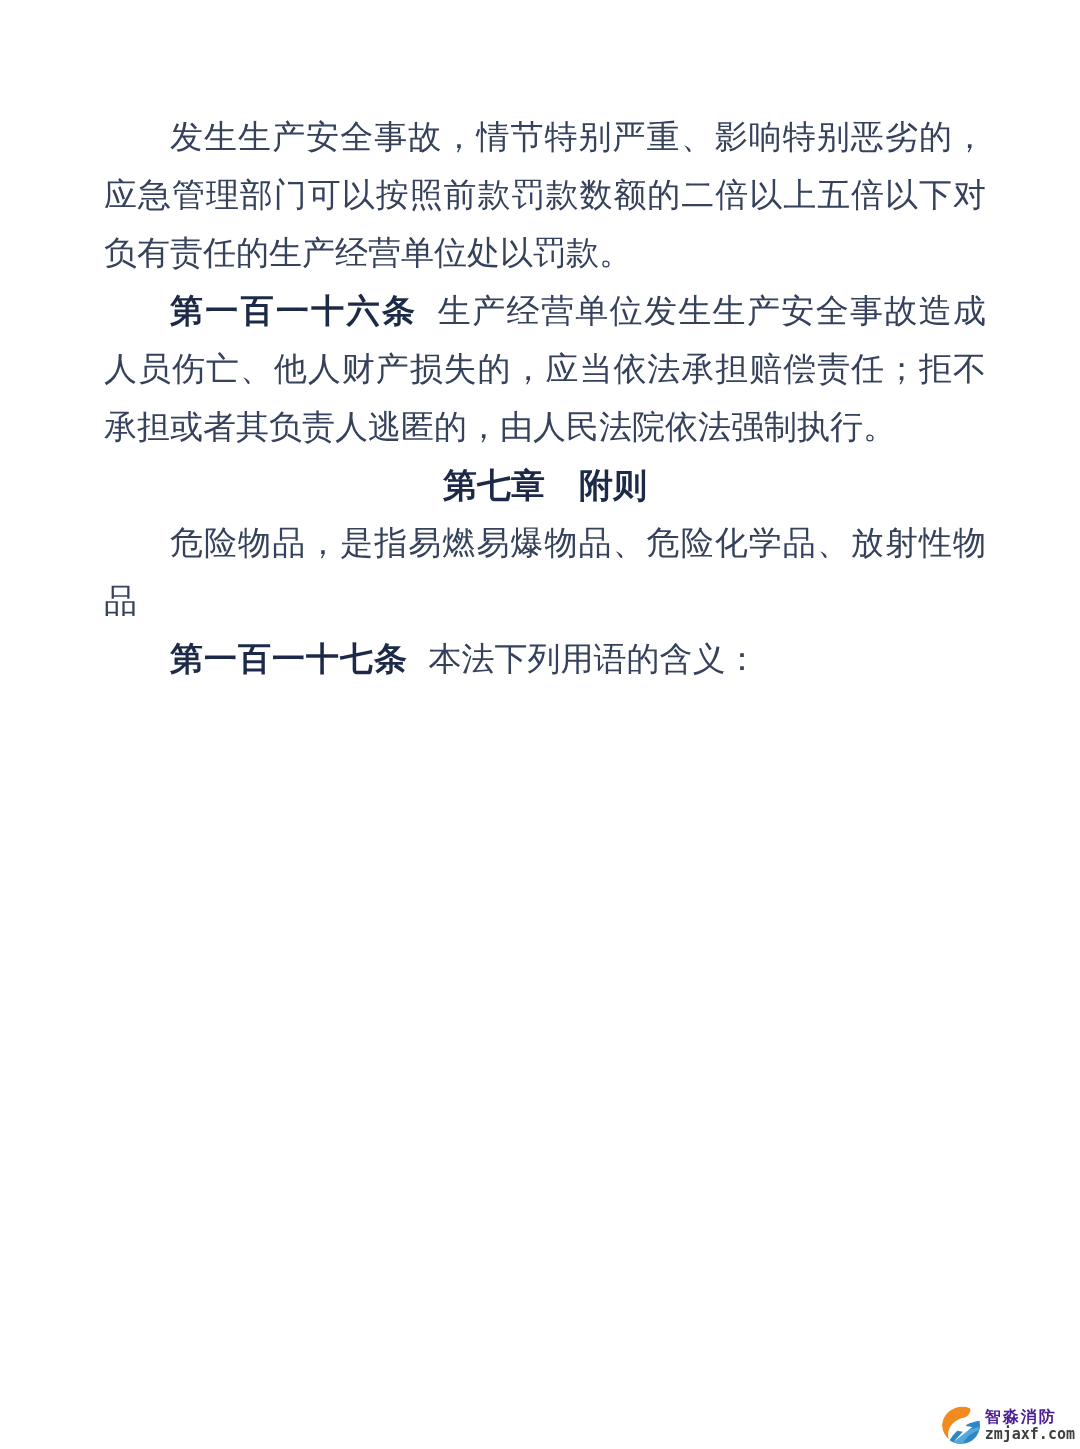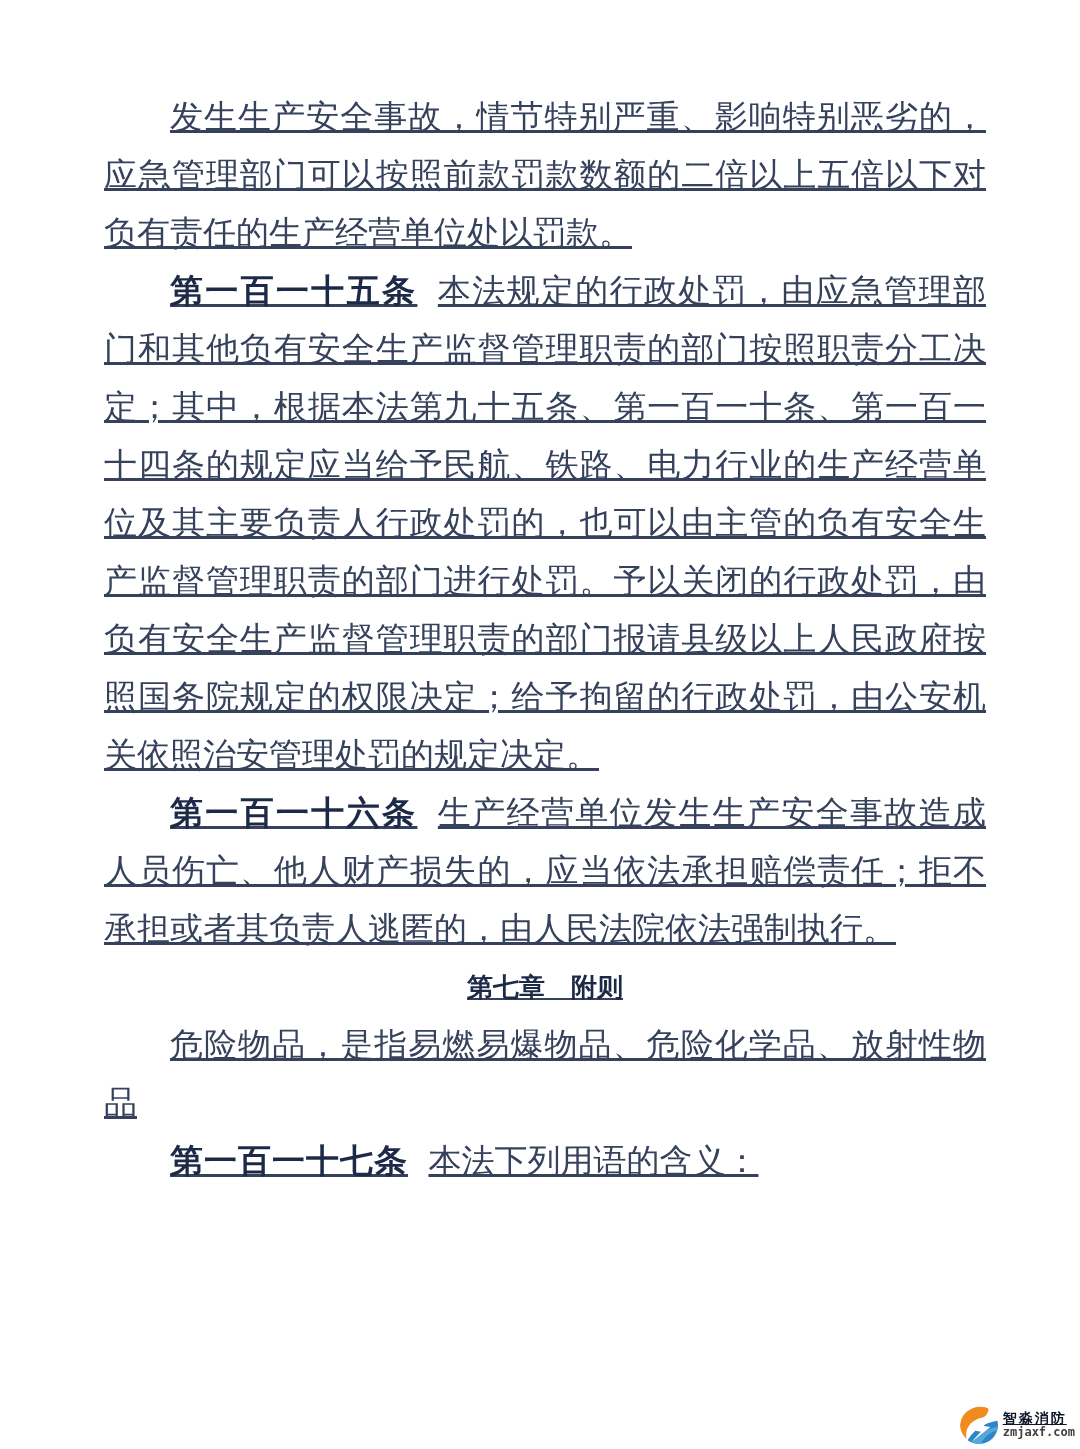--- a/index.html
+++ b/index.html
@@ -10,47 +10,46 @@
   .page {
     position: relative;
     width: 1080px;
     height: 1449px;
     background: #ffffff;
     overflow: hidden;
   }
   .text-block {
     position: absolute;
     left: 104px;
-    top: 88px;
+    top: 108px;
     width: 882px;
     font-family: "Liberation Serif", "DejaVu Serif", serif;
     font-size: 33px;
     line-height: 58px;
     color: #36425c;
     text-align: justify;
-    text-decoration: underline;
   }
   .para {
     margin: 0;
     text-indent: 2em;
   }
   .art-num {
     font-family: "Liberation Sans", "DejaVu Sans", sans-serif;
     font-weight: bold;
     color: #1c2947;
     margin-right: 0.62em;
     letter-spacing: 1px;
   }
   .chapter {
     margin: 0;
     text-indent: 0;
     text-align: center;
     font-family: "Liberation Sans", "DejaVu Sans", sans-serif;
     font-weight: bold;
-    font-size: 26px;
+    font-size: 34px;
     line-height: 58px;
     color: #1c2947;
   }
   .watermark {
     position: absolute;
     right: 5px;
     bottom: 5px;
     display: flex;
     align-items: center;
     gap: 5px;
@@ -62,42 +61,40 @@
   }
   .wm-lines {
     display: flex;
     flex-direction: column;
     justify-content: center;
     line-height: 1.1;
   }
   .wm-brand {
     font-family: "Liberation Sans", "DejaVu Sans", sans-serif;
     font-weight: bold;
-    font-size: 14px;
+    font-size: 16px;
     letter-spacing: 2px;
-    color: #0f172a;
-    text-decoration: underline;
+    color: #4c1d95;
   }
   .wm-domain {
     font-family: "DejaVu Sans Mono", "Liberation Mono", monospace;
     font-weight: bold;
-    font-size: 12px;
+    font-size: 15px;
     color: #3f3f3f;
   }
 </style>
 </head>
 <body>
 
 <div class="page">
 
   <div class="text-block">
 
     <p class="para"><span>发生生产安全事故，情节特别严重、影响特别恶劣的，应急管理部门可以按照前款罚款数额的二倍以上五倍以下对负有责任的生产经营单位处以罚款。</span></p>
 
-    <p class="para"><span class="art-num">第一百一十五条</span><span>本法规定的行政处罚，由应急管理部门和其他负有安全生产监督管理职责的部门按照职责分工决定；其中，根据本法第九十五条、第一百一十条、第一百一十四条的规定应当给予民航、铁路、电力行业的生产经营单位及其主要负责人行政处罚的，也可以由主管的负有安全生产监督管理职责的部门进行处罚。予以关闭的行政处罚，由负有安全生产监督管理职责的部门报请县级以上人民政府按照国务院规定的权限决定；给予拘留的行政处罚，由公安机关依照治安管理处罚的规定决定。</span></p>
 
     <p class="para"><span class="art-num">第一百一十六条</span><span>生产经营单位发生生产安全事故造成人员伤亡、他人财产损失的，应当依法承担赔偿责任；拒不承担或者其负责人逃匿的，由人民法院依法强制执行。</span></p>
 
 
     <h2 class="chapter">第七章　附则</h2>
 
     <p class="para"><span>危险物品，是指易燃易爆物品、危险化学品、放射性物品</span></p>
 
     <p class="para"><span class="art-num">第一百一十七条</span><span>本法下列用语的含义：</span></p>
 

